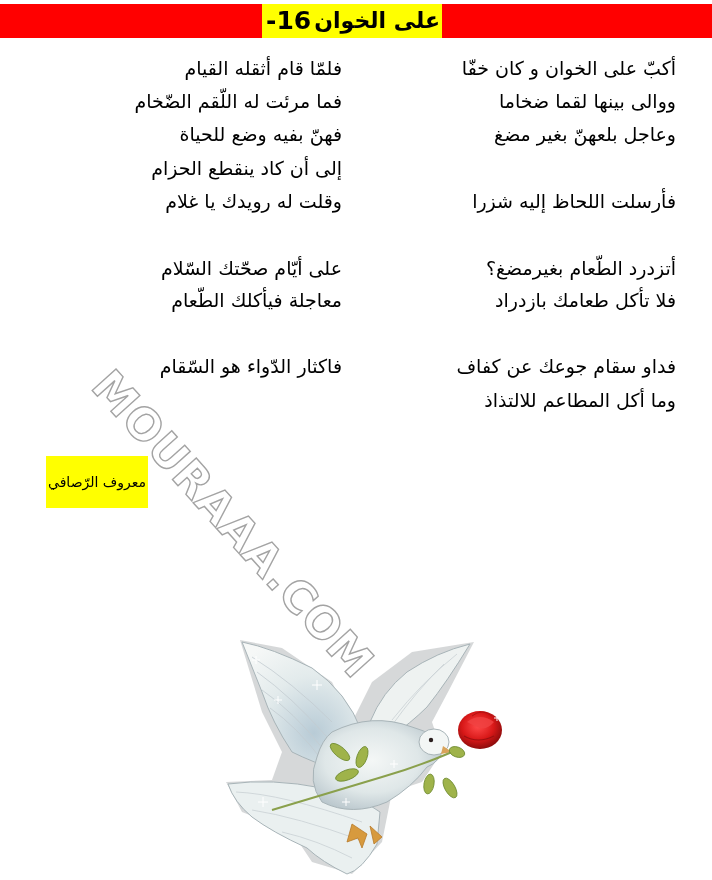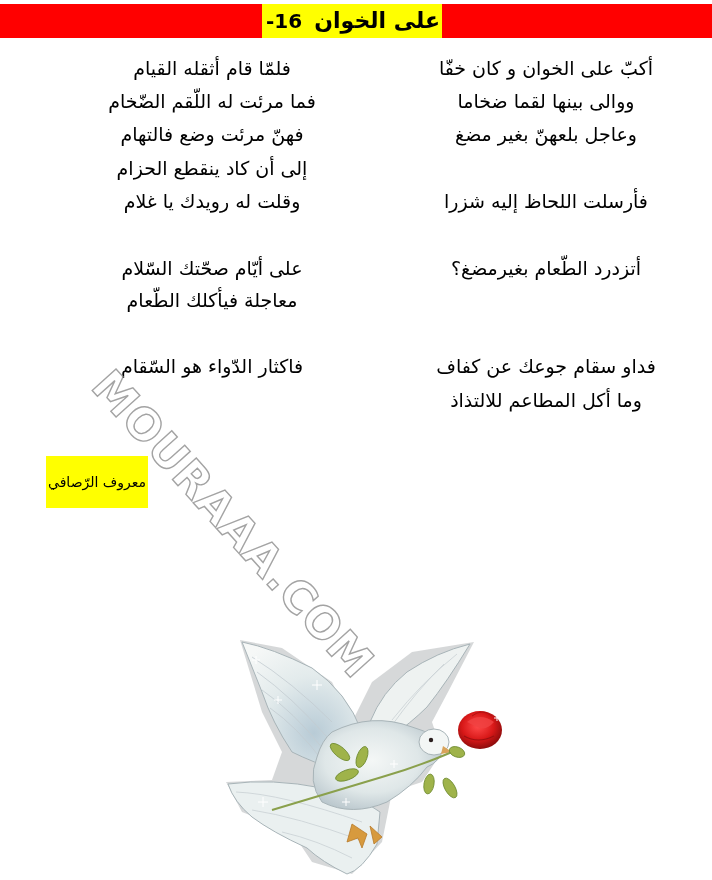--- a/index.html
+++ b/index.html
@@ -36,21 +36,21 @@
     justify-content: space-between;
     box-sizing: border-box;
     padding: 0 2px 0 4px;
     font-family: "DejaVu Sans", sans-serif;
     font-weight: bold;
     font-size: 22px;
     line-height: 34px;
   }
   .header-number {
     direction: ltr;
-    font-size: 20px;
+    font-size: 25px;
   }
   .stanza {
     position: absolute;
     left: 0;
     width: 712px;
   }
   .verse {
     position: absolute;
     left: 0;
     width: 712px;
@@ -58,21 +58,21 @@
     direction: rtl;
   }
   .hemi {
     position: absolute;
     top: 0;
     white-space: nowrap;
     font-family: "DejaVu Sans", sans-serif;
     font-size: 19px;
     line-height: 33px;
     direction: rtl;
-    text-align: center;
+    text-align: right;
   }
   .hemi-first { right: 36px; width: 260px; }
   .hemi-second { right: 370px; width: 260px; }
   .author {
     position: absolute;
     left: 46px;
     top: 456px;
     height: 20px;
     padding: 16px 2px;
     background: #ffff00;
@@ -119,37 +119,38 @@
   <div class="verse" style="top:0px;">
     <span class="hemi hemi-first">أكبّ على الخوان و كان خفّا</span>
     <span class="hemi hemi-second">فلمّا قام أثقله القيام</span>
   </div>
   <div class="verse" style="top:33px;">
     <span class="hemi hemi-first">ووالى بينها لقما ضخاما</span>
     <span class="hemi hemi-second">فما مرئت له اللّقم الضّخام</span>
   </div>
   <div class="verse" style="top:66px;">
     <span class="hemi hemi-first">وعاجل بلعهنّ بغير مضغ</span>
-    <span class="hemi hemi-second">فهنّ مرئت وضع فالتهام</span>
+    <span class="hemi hemi-second">فهنّ بفيه وضع للحياة</span>
   </div>
   <div class="verse" style="top:100px;">
     <span class="hemi hemi-second">إلى أن كاد ينقطع الحزام</span>
   </div>
   <div class="verse" style="top:133px;">
     <span class="hemi hemi-first">فأرسلت اللحاظ إليه شزرا</span>
     <span class="hemi hemi-second">وقلت له رويدك يا غلام</span>
   </div>
 </div>
 
 <div class="stanza" style="top:252px;">
   <div class="verse" style="top:0px;">
     <span class="hemi hemi-first">أتزدرد الطّعام بغيرمضغ؟</span>
     <span class="hemi hemi-second">على أيّام صحّتك السّلام</span>
   </div>
   <div class="verse" style="top:32px;">
+    <span class="hemi hemi-first">فلا تأكل طعامك بازدراد</span>
     <span class="hemi hemi-second">معاجلة فيأكلك الطّعام</span>
   </div>
   <div class="verse" style="top:66px;">
   </div>
   <div class="verse" style="top:98px;">
     <span class="hemi hemi-second">فاكثار الدّواء هو السّقام</span>
     <span class="hemi hemi-first">فداو سقام جوعك عن كفاف</span>
   </div>
   <div class="verse" style="top:132px;">
     <span class="hemi hemi-first">وما أكل المطاعم للالتذاذ</span>

